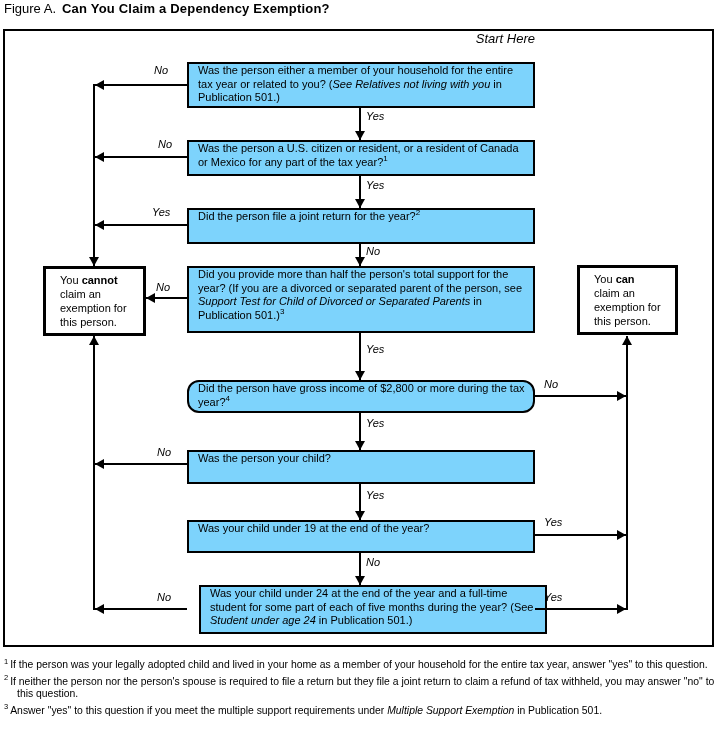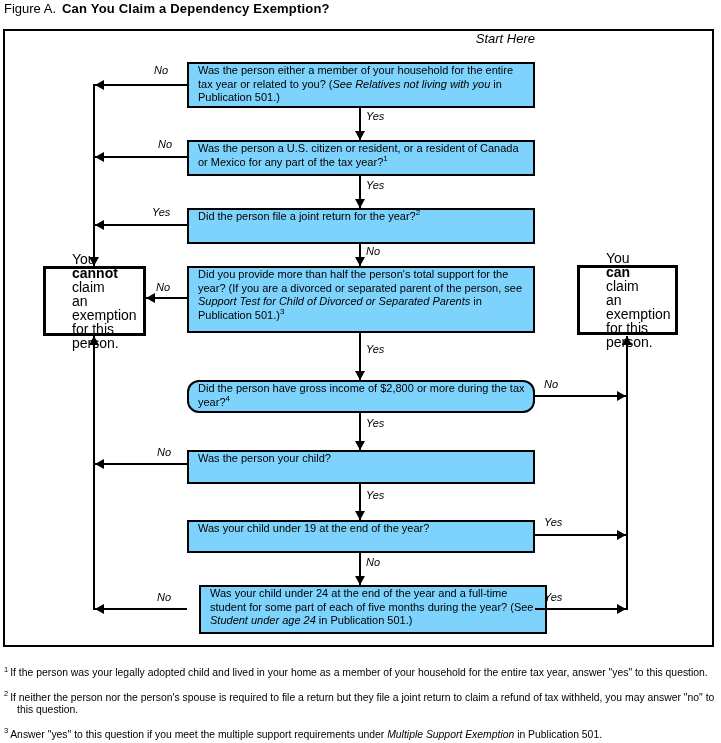--- a/index.html
+++ b/index.html
@@ -8,31 +8,31 @@
   #figure-title{position:absolute;left:4px;top:1px;font-size:13px;white-space:nowrap;}
   #figure-title .bold{font-weight:bold;margin-left:6px;letter-spacing:.2px;}
   #outer-border{position:absolute;left:3px;top:29px;width:711px;height:618px;border:2px solid #000;box-sizing:border-box;}
   #start-here{position:absolute;left:187px;top:31px;width:348px;text-align:right;
               font-weight:normal;font-style:italic;font-size:13px;}
   .qbox{position:absolute;left:187px;width:348px;border:2px solid #000;box-sizing:border-box;
         background:#7dd3fc;display:flex;flex-direction:column;justify-content:flex-start;}
   .qbox p{margin:0;padding:0 8px 0 9px;font-size:11px;line-height:13.5px;}
   .obox{position:absolute;border:3px solid #000;box-sizing:border-box;background:#fff;
         display:flex;flex-direction:column;justify-content:center;}
-  .obox p{margin:16px;padding:0 10px;font-size:14px;line-height:14px;}
+  .obox p{margin:4px;padding:0 10px;font-size:11px;line-height:14px;}
   sup{font-size:8px;line-height:0;}
   .line{position:absolute;background:#000;}
   .branch{position:absolute;font-style:italic;font-size:11px;line-height:12px;}
   .arr{position:absolute;width:0;height:0;}
   .arr.down{border-left:5px solid transparent;border-right:5px solid transparent;border-top:9px solid #000;}
   .arr.up{border-left:5px solid transparent;border-right:5px solid transparent;border-bottom:9px solid #000;}
   .arr.left{border-top:5px solid transparent;border-bottom:5px solid transparent;border-right:9px solid #000;}
   .arr.right{border-top:5px solid transparent;border-bottom:5px solid transparent;border-left:9px solid #000;}
   #footnotes{position:absolute;left:4px;top:655px;width:714px;}
-  .fn{font-size:10.4px;line-height:12.5px;margin:12px 0 1px 0;padding-left:13px;text-indent:-13px;}
+  .fn{font-size:10.4px;line-height:12.5px;margin:4px 0 1px 0;padding-left:13px;text-indent:-13px;}
   .fn sup{font-size:7.5px;margin-right:2px;}
 </style>
 </head>
 <body>
 
 <div id="page">
 
   <div id="figure-title"><span>Figure A.</span><span class="bold">Can You Claim a Dependency Exemption?</span></div>
 
   <div id="outer-border"></div>

